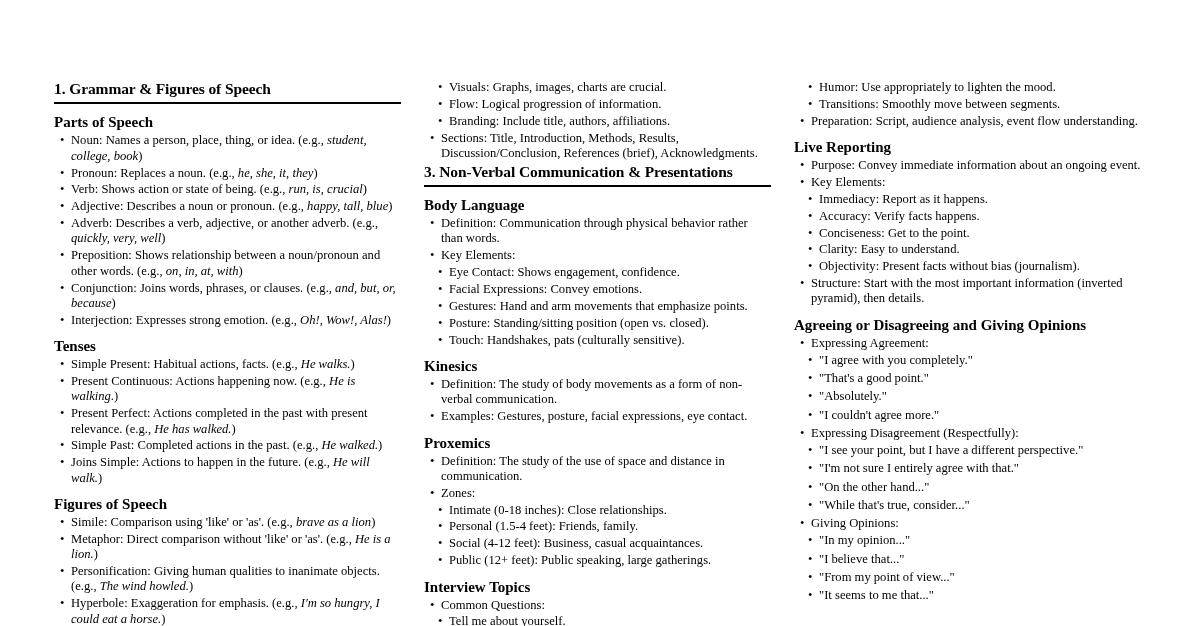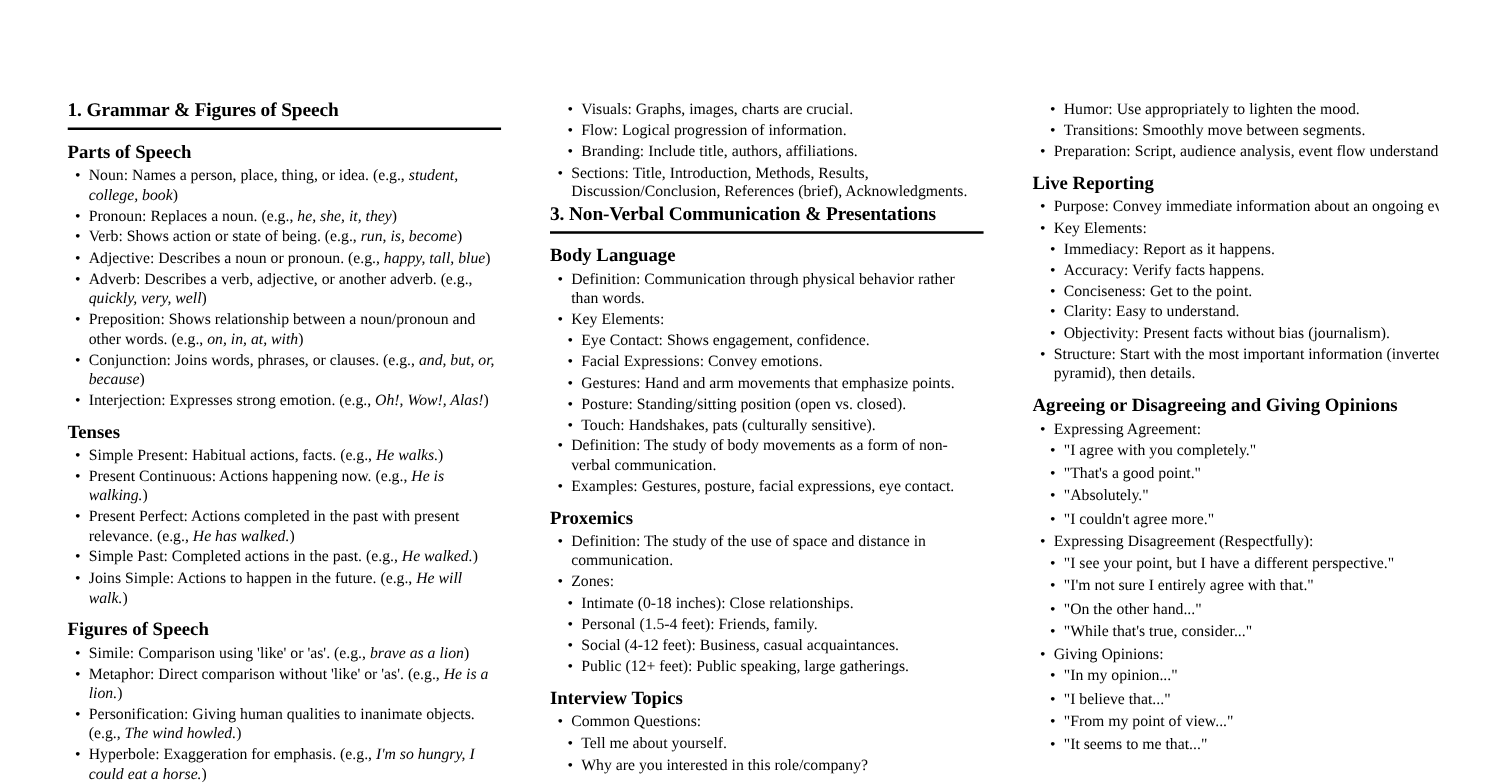--- a/index.html
+++ b/index.html
@@ -16,21 +16,21 @@
   }
   .page {
     position: relative;
     width: 1191px;
     height: 626px;
     box-sizing: border-box;
     padding: 80px 40px 0 54px;
   }
   .columns {
     display: flex;
-    gap: 16px;
+    gap: 0px;
     align-items: flex-start;
     height: 546px;
     overflow: hidden;
   }
   .col {
     width: 347px;
     flex: 0 0 347px;
     overflow: hidden;
     height: 546px;
   }
@@ -97,21 +97,21 @@
 <body>
 
 <div class="page">
   <div class="columns" id="columns">
       <div class="col">
         <h2 class="section-title">1. Grammar &amp; Figures of Speech</h2>
         <h3 class="sub-title">Parts of Speech</h3>
         <ul class="lvl1">
           <li><span class="bullet">•</span><span class="term">Noun:</span><span class="txt"> Names a person, place, thing, or idea. (e.g., </span><span class="em">student, college, book</span><span class="txt">)</span></li>
           <li><span class="bullet">•</span><span class="term">Pronoun:</span><span class="txt"> Replaces a noun. (e.g., </span><span class="em">he, she, it, they</span><span class="txt">)</span></li>
-          <li><span class="bullet">•</span><span class="term">Verb:</span><span class="txt"> Shows action or state of being. (e.g., </span><span class="em">run, is, become</span><span class="txt">)</span></li>
+          <li><span class="bullet">•</span><span class="term">Verb:</span><span class="txt"> Shows action or state of being. (e.g., </span><span class="em">run, is, crucial</span><span class="txt">)</span></li>
           <li><span class="bullet">•</span><span class="term">Adjective:</span><span class="txt"> Describes a noun or pronoun. (e.g., </span><span class="em">happy, tall, blue</span><span class="txt">)</span></li>
           <li><span class="bullet">•</span><span class="term">Adverb:</span><span class="txt"> Describes a verb, adjective, or another adverb. (e.g., </span><span class="em">quickly, very, well</span><span class="txt">)</span></li>
           <li><span class="bullet">•</span><span class="term">Preposition:</span><span class="txt"> Shows relationship between a noun/pronoun and other words. (e.g., </span><span class="em">on, in, at, with</span><span class="txt">)</span></li>
           <li><span class="bullet">•</span><span class="term">Conjunction:</span><span class="txt"> Joins words, phrases, or clauses. (e.g., </span><span class="em">and, but, or, because</span><span class="txt">)</span></li>
           <li><span class="bullet">•</span><span class="term">Interjection:</span><span class="txt"> Expresses strong emotion. (e.g., </span><span class="em">Oh!, Wow!, Alas!</span><span class="txt">)</span></li>
         </ul>
         <h3 class="sub-title">Tenses</h3>
         <ul class="lvl1">
           <li><span class="bullet">•</span><span class="term">Simple Present:</span><span class="txt"> Habitual actions, facts. (e.g., </span><span class="em">He walks.</span><span class="txt">)</span></li>
           <li><span class="bullet">•</span><span class="term">Present Continuous:</span><span class="txt"> Actions happening now. (e.g., </span><span class="em">He is walking.</span><span class="txt">)</span></li>
@@ -142,20 +142,21 @@
           <li><span class="bullet">•</span><span class="term">Definition:</span><span class="txt"> Communication through physical behavior rather than words.</span></li>
           <li><span class="bullet">•</span><span class="term">Key Elements:</span></li>
         </ul>
         <ul class="lvl2">
           <li><span class="bullet">•</span><span class="term">Eye Contact:</span><span class="txt"> Shows engagement, confidence.</span></li>
           <li><span class="bullet">•</span><span class="term">Facial Expressions:</span><span class="txt"> Convey emotions.</span></li>
           <li><span class="bullet">•</span><span class="term">Gestures:</span><span class="txt"> Hand and arm movements that emphasize points.</span></li>
           <li><span class="bullet">•</span><span class="term">Posture:</span><span class="txt"> Standing/sitting position (open vs. closed).</span></li>
           <li><span class="bullet">•</span><span class="term">Touch:</span><span class="txt"> Handshakes, pats (culturally sensitive).</span></li>
         </ul>
+        <h3 class="sub-title">Kinesics</h3>
         <ul class="lvl1">
           <li><span class="bullet">•</span><span class="term">Definition:</span><span class="txt"> The study of body movements as a form of non-verbal communication.</span></li>
           <li><span class="bullet">•</span><span class="term">Examples:</span><span class="txt"> Gestures, posture, facial expressions, eye contact.</span></li>
         </ul>
         <h3 class="sub-title">Proxemics</h3>
         <ul class="lvl1">
           <li><span class="bullet">•</span><span class="term">Definition:</span><span class="txt"> The study of the use of space and distance in communication.</span></li>
           <li><span class="bullet">•</span><span class="term">Zones:</span></li>
         </ul>
         <ul class="lvl2">

